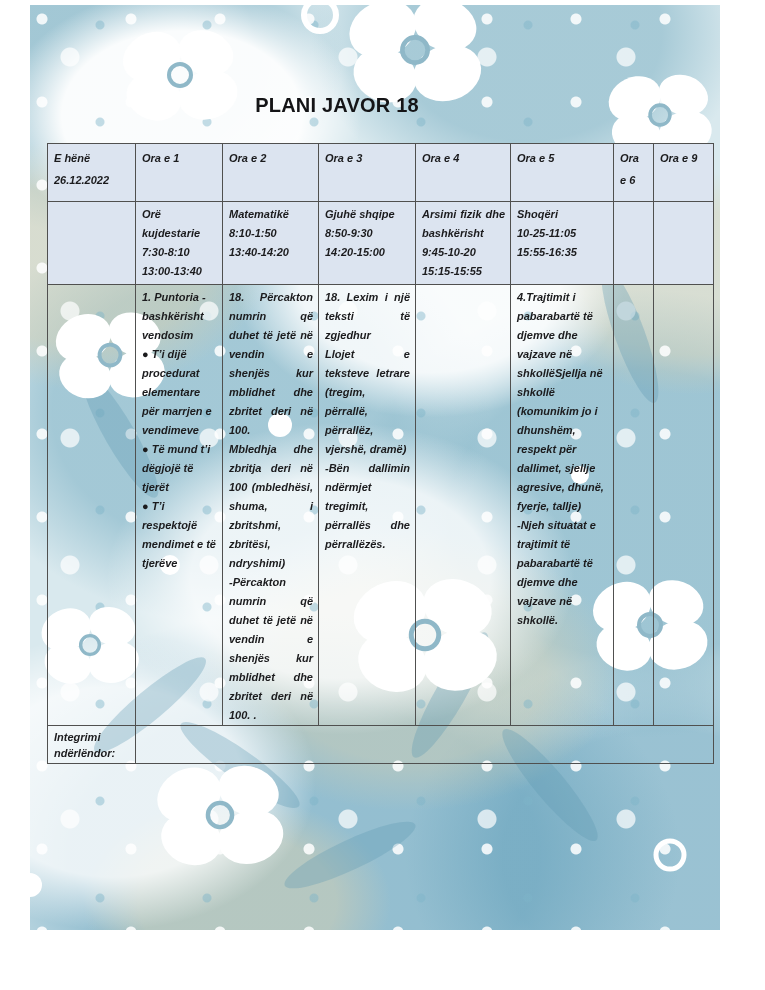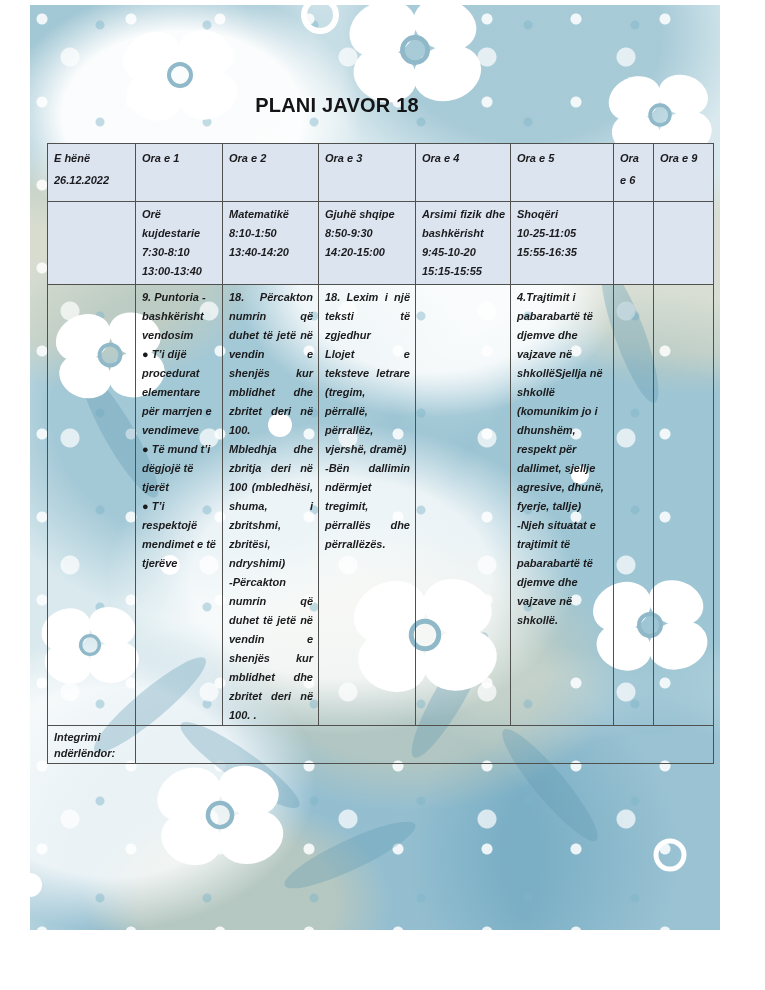--- a/index.html
+++ b/index.html
@@ -173,21 +173,21 @@
         <div>Shoqëri</div>
         <div>10-25-11:05</div>
         <div>15:55-16:35</div>
       </td>
       <td class="filled"></td>
       <td class="filled"></td>
     </tr>
 
     <tr class="r-cont">
       <td></td>
-      <td class="pre">9.  Puntoria - bashkërisht vendosim
+      <td class="pre">1.  Puntoria - bashkërisht vendosim
 ● T’i dijë procedurat elementare për marrjen e vendimeve
 ● Të mund t’i dëgjojë të tjerët
 ● T’i respektojë mendimet e të tjerëve</td>
       <td class="pre just">18. Përcakton numrin që duhet të jetë në vendin e shenjës kur mblidhet dhe zbritet deri në 100.
 Mbledhja dhe zbritja deri në 100 (mbledhësi, shuma, i zbritshmi, zbritësi, ndryshimi)
 -Përcakton numrin që duhet të jetë në vendin e shenjës kur mblidhet dhe zbritet deri në 100. .</td>
       <td class="pre just">18. Lexim i një teksti të zgjedhur
 Llojet e teksteve letrare (tregim, përrallë, përrallëz, vjershë, dramë)
 -Bën dallimin ndërmjet tregimit, përrallës dhe përrallëzës.</td>
       <td></td>

